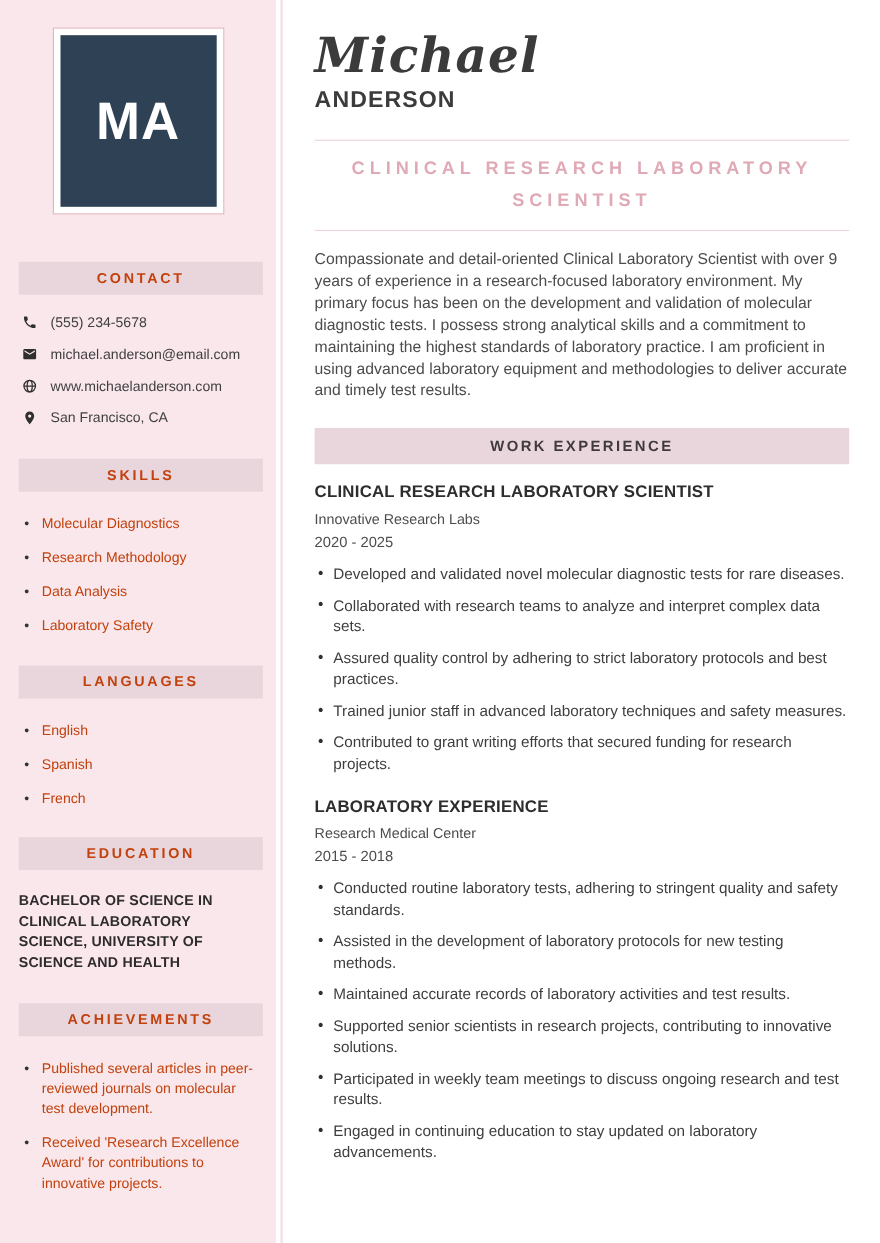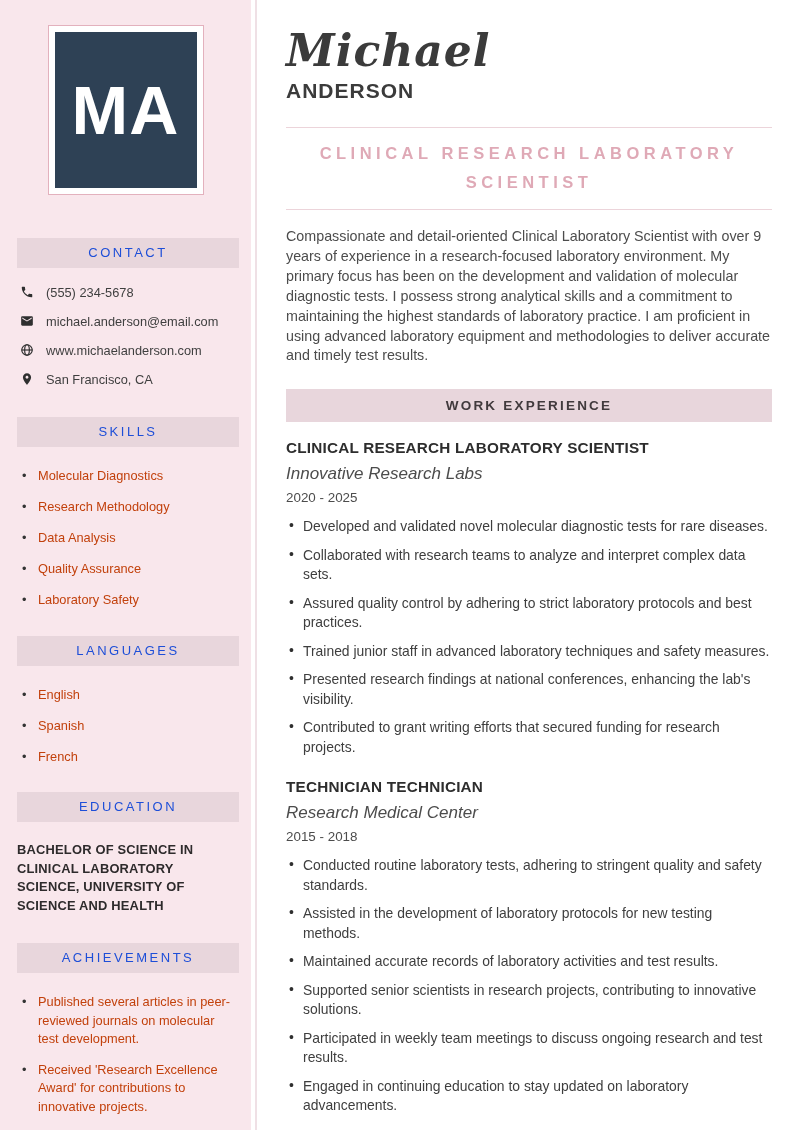--- a/index.html
+++ b/index.html
@@ -28,35 +28,35 @@
     position:absolute;left:255px;top:0;width:2px;height:1130px;
     background:#efe0e5;
   }
   .avatar-frame{
     margin:25px auto 0;width:156px;height:170px;background:#fff;
     border:1px solid var(--frame-border);padding:6px;
   }
   .avatar{
     width:100%;height:100%;background:var(--navy);color:#fff;
     display:flex;align-items:center;justify-content:center;
-    font-size:68px;font-weight:bold;letter-spacing:1px;
+    font-size:48px;font-weight:bold;letter-spacing:1px;
   }
   .side-header{
     margin:0 12px 0 17px;background:var(--bar-bg);height:30px;line-height:30px;
-    text-align:center;font-weight:normal;font-size:13px;letter-spacing:2.5px;
-    color:#1d4ed8;
+    text-align:center;font-weight:bold;font-size:13px;letter-spacing:2.5px;
+    color:#c2410c;
   }
   .side-header.contact{margin-top:43px;}
   .side-header.skills{margin-top:30px;}
   .side-header.languages{margin-top:26px;}
   .side-header.education{margin-top:26px;}
   .side-header.achievements{margin-top:28px;}
   .contact-list{list-style:none;margin:17px 10px 0 20px;}
   .contact-list li{
-    display:flex;align-items:flex-start;gap:12px;margin-bottom:14px;
+    display:flex;align-items:center;gap:12px;margin-bottom:14px;
     font-size:12.8px;color:#3f3f3f;
   }
   .contact-list .cicon{width:14px;height:14px;flex:0 0 14px;display:inline-flex;}
   .contact-list .cicon svg{width:14px;height:14px;}
   .side-list{list-style:none;margin:20px 14px 0 21px;}
   .side-list li{
     position:relative;padding-left:17px;font-size:12.8px;color:#c2410c;
     margin-bottom:12.5px;line-height:18.5px;
   }
   .side-list li::before{
@@ -90,21 +90,21 @@
   .summary{
     margin-top:17px;font-size:14.3px;line-height:19.9px;color:#4c4c4c;
   }
   .exp-bar{
     margin-top:23px;background:var(--bar-bg);height:33px;line-height:33px;
     text-align:center;font-weight:bold;font-size:13.5px;letter-spacing:2.2px;
     color:#413a3d;
   }
   .job{margin-top:17px;}
   .job-title{font-size:15.3px;font-weight:800;color:#2d2d2d;letter-spacing:0.2px;}
-  .job-company{font-size:17px;color:#4c4c4c;margin-top:7px;font-style:italic;}
+  .job-company{font-size:13px;color:#4c4c4c;margin-top:7px;}
   .job-dates{font-size:13.4px;color:#4c4c4c;margin-top:6px;}
   .job-bullets{list-style:none;margin-top:12px;}
   .job-bullets li{
     position:relative;padding-left:17px;font-size:13.9px;color:#3e3e3e;
     line-height:19.5px;margin-bottom:9px;
   }
   .job-bullets li::before{
     content:"\2022";position:absolute;left:3px;top:-1px;color:#2f2f2f;
   }
   .job+.job{margin-top:21px;}
@@ -158,21 +158,20 @@
         </span>
         <span>San Francisco, CA</span>
       </li>
     </ul>
 
     <div class="side-header skills">SKILLS</div>
     <ul class="side-list">
       <li>Molecular Diagnostics</li>
       <li>Research Methodology</li>
       <li>Data Analysis</li>
-      <li>Quality Assurance</li>
       <li>Laboratory Safety</li>
     </ul>
 
     <div class="side-header languages">LANGUAGES</div>
     <ul class="side-list">
       <li>English</li>
       <li>Spanish</li>
       <li>French</li>
     </ul>
 
@@ -204,27 +203,26 @@
 
     <section class="job">
       <h3 class="job-title">CLINICAL RESEARCH LABORATORY SCIENTIST</h3>
       <div class="job-company">Innovative Research Labs</div>
       <div class="job-dates">2020 - 2025</div>
       <ul class="job-bullets">
         <li>Developed and validated novel molecular diagnostic tests for rare diseases.</li>
         <li>Collaborated with research teams to analyze and interpret complex data sets.</li>
         <li>Assured quality control by adhering to strict laboratory protocols and best practices.</li>
         <li>Trained junior staff in advanced laboratory techniques and safety measures.</li>
-        <li>Presented research findings at national conferences, enhancing the lab's visibility.</li>
         <li>Contributed to grant writing efforts that secured funding for research projects.</li>
       </ul>
     </section>
 
     <section class="job">
-      <h3 class="job-title">TECHNICIAN TECHNICIAN</h3>
+      <h3 class="job-title">LABORATORY EXPERIENCE</h3>
       <div class="job-company">Research Medical Center</div>
       <div class="job-dates">2015 - 2018</div>
       <ul class="job-bullets">
         <li>Conducted routine laboratory tests, adhering to stringent quality and safety standards.</li>
         <li>Assisted in the development of laboratory protocols for new testing methods.</li>
         <li>Maintained accurate records of laboratory activities and test results.</li>
         <li>Supported senior scientists in research projects, contributing to innovative solutions.</li>
         <li>Participated in weekly team meetings to discuss ongoing research and test results.</li>
         <li>Engaged in continuing education to stay updated on laboratory advancements.</li>
       </ul>

